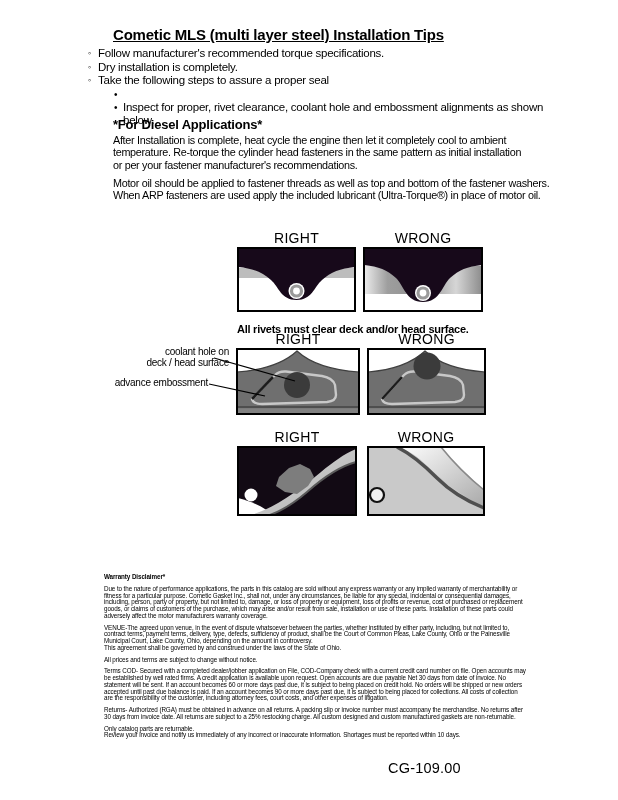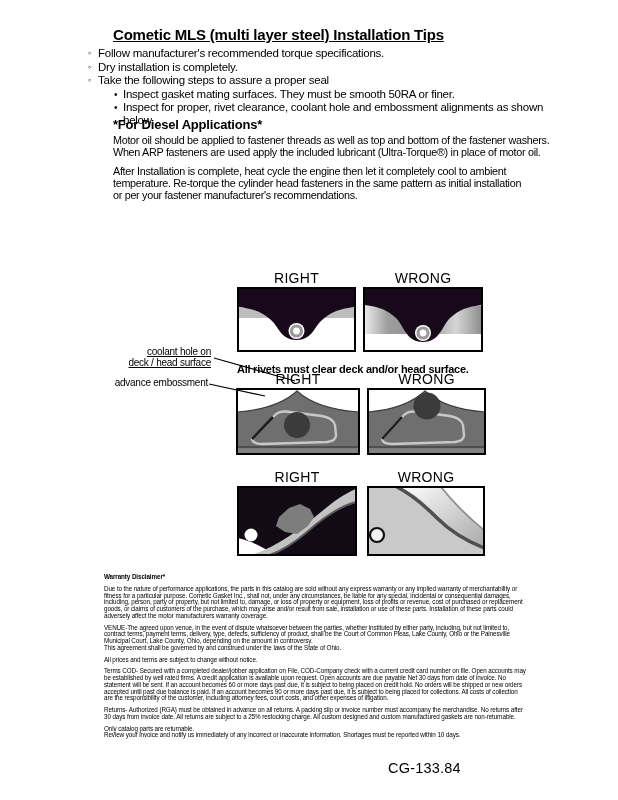--- a/index.html
+++ b/index.html
@@ -7,21 +7,21 @@
         font-family:"Liberation Sans",sans-serif;color:#000;}
   .abs{position:absolute;}
   .title{font-size:15px;font-weight:bold;text-decoration:underline;letter-spacing:-0.2px;}
   .bullets{font-size:11.5px;letter-spacing:-0.25px;}
   .b-row{display:flex;line-height:13.6px;}
   .b-marker{width:10px;font-size:9px;flex:none;}
   .sb-row{display:flex;line-height:13.2px;padding-left:26px;}
   .sb-marker{width:9px;font-size:10px;flex:none;}
   .h2{font-size:13px;font-weight:bold;letter-spacing:-0.2px;}
   .para{font-size:10.8px;line-height:12.3px;letter-spacing:-0.3px;white-space:pre-line;margin:0 0 6px 0;}
-  .diag-labels{display:flex;font-size:14px;letter-spacing:0.3px;margin-top:40px;}
+  .diag-labels{display:flex;font-size:14px;letter-spacing:0.3px;}
   .lbl{text-align:center;}
   .panels{display:flex;margin-top:1px;}
   .cap{font-size:11px;font-weight:bold;letter-spacing:-0.25px;margin-top:11px;line-height:12.5px;white-space:pre-line;}
   .anno{font-size:10px;line-height:10.8px;text-align:right;letter-spacing:-0.25px;white-space:pre-line;}
   .legal{font-size:6.3px;line-height:6.75px;letter-spacing:-0.1px;width:452px;}
   .legal p{margin:0 0 5px 0;white-space:pre-line;}
   .legal .lh{font-weight:bold;}
   .footer{font-size:14.5px;letter-spacing:0.2px;}
 </style>
 </head>
@@ -39,35 +39,34 @@
     <div class="b-row">
       <span class="b-marker">◦</span>
       <span>Dry installation is completely.</span>
     </div>
     <div class="b-row">
       <span class="b-marker">◦</span>
       <span>Take the following steps to assure a proper seal</span>
     </div>
     <div class="sb-row">
       <span class="sb-marker">•</span>
-      <span>Inspect gasket mating surfaces.  They must be smooth 50RA or finer.</span>
     </div>
     <div class="sb-row">
       <span class="sb-marker">•</span>
       <span>Inspect for proper, rivet clearance, coolant hole and embossment alignments as shown below.</span>
     </div>
   </div>
 
   <div class="abs h2" style="left:113px;top:117px;">*For Diesel Applications*</div>
   <div class="abs" style="left:113px;top:134px;width:500px;">
-    <p class="para">Motor oil should be applied to fastener threads as well as top and bottom of the fastener washers.
-When ARP fasteners are used apply the included lubricant (Ultra-Torque®) in place of motor oil.</p>
     <p class="para">After Installation is complete, heat cycle the engine then let it completely cool to ambient
 temperature. Re-torque the cylinder head fasteners in the same pattern as initial installation
 or per your fastener manufacturer's recommendations.</p>
+    <p class="para">Motor oil should be applied to fastener threads as well as top and bottom of the fastener washers.
+When ARP fasteners are used apply the included lubricant (Ultra-Torque®) in place of motor oil.</p>
   </div>
 
   <div class="abs" style="left:237px;top:230px;width:246px;">
     <div class="diag-labels">
       <span class="lbl" style="width:119px;">RIGHT</span>
       <span style="width:7px;"></span>
       <span class="lbl" style="width:120px;">WRONG</span>
     </div>
     <div class="panels">
       <svg width="119" height="65" viewBox="0 0 119 65">
@@ -127,21 +126,21 @@
         <rect x="1" y="58" width="117" height="2.2" fill="#4e4e4e"></rect>
         <rect x="1" y="60.2" width="117" height="5.8" fill="#818181"></rect>
         <path d="M15,51 L37,27 Q41,23 48,23.5 L83,28 Q94,30 96,37 L97,47 Q97,53 88,54 L25,56 Q16,56 15,51 Z" fill="none" stroke="#c8c8c8" stroke-width="2.4"></path>
         <path d="M15,51 L35,29" stroke="#1c1c1c" stroke-width="2.6" fill="none"></path>
         <circle cx="60" cy="18" r="13.5" fill="#3b3b3b"></circle>
         <rect x="1" y="1" width="117" height="65" fill="none" stroke="#000" stroke-width="2"></rect>
       </svg>
     </div>
   </div>
 
-  <div class="abs anno" style="left:95px;top:347px;width:116px;text-decoration:underline;">coolant hole on
+  <div class="abs anno" style="left:113px;top:347px;width:116px;">coolant hole on
 deck / head surface</div>
   <div class="abs anno" style="left:96px;top:378px;width:112px;">advance embossment</div>
   <svg class="abs" style="left:205px;top:350px;" width="100" height="52" viewBox="0 0 100 52">
     <line x1="9" y1="8" x2="90" y2="31" stroke="#000" stroke-width="1.1"></line>
     <line x1="4" y1="34" x2="60" y2="46" stroke="#000" stroke-width="1.1"></line>
   </svg>
 
   <div class="abs" style="left:237px;top:429px;width:248px;">
     <div class="diag-labels">
       <span class="lbl" style="width:120px;">RIGHT</span>
@@ -199,15 +198,15 @@
 be established by well rated firms.  A credit application is available upon request.  Open accounts are due payable Net 30 days from date of invoice.  No
 statement will be sent.  If an account becomes 60 or more days past due, it is subject to being placed on credit hold.  No orders will be shipped or new orders
 accepted until past due balance is paid.  If an account becomes 90 or more days past due, it is subject to being placed for collections.  All costs of collection
 are the responsibility of the customer, including attorney fees, court costs, and other expenses of litigation.</p>
     <p>Returns- Authorized (RGA) must be obtained in advance on all returns.  A packing slip or invoice number must accompany the merchandise.  No returns after
 30 days from invoice date.  All returns are subject to a 25% restocking charge.  All custom designed and custom manufactured gaskets are non-returnable.</p>
     <p>Only catalog parts are returnable.
 Review your invoice and notify us immediately of any incorrect or inaccurate information.  Shortages must be reported within 10 days.</p>
   </div>
 
-  <div class="abs footer" style="left:388px;top:760px;">CG-133.84</div>
+  <div class="abs footer" style="left:388px;top:760px;">CG-109.00</div>
 
 </div>
 
 </body></html>

